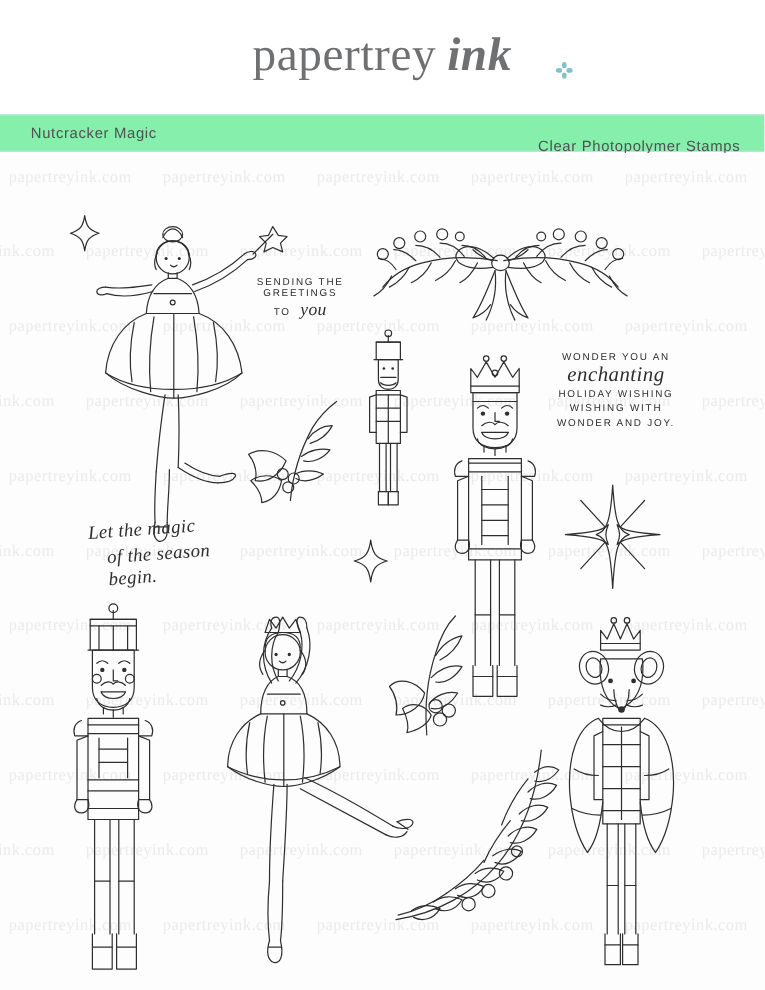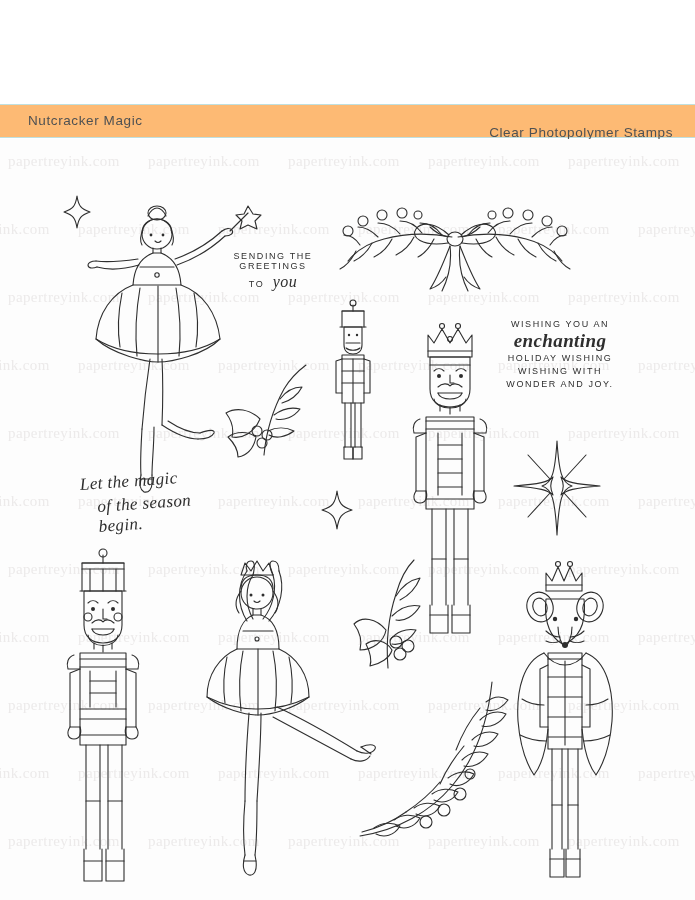--- a/index.html
+++ b/index.html
@@ -55,21 +55,21 @@
     height: 16px;
   }
 
   
   .titlebar {
     position: absolute;
     top: 104px;
     left: 0;
     width: 695px;
     height: 34px;
-    background: #fdba74;
+    background: #86efac;
     border-top: 1px solid #bfe0e0;
     border-bottom: 1px solid #bfe0e0;
     box-sizing: border-box;
     text-align: right;
   }
   .titlebar .left {
     position: absolute;
     left: 28px;
     top: 8px;
     font-size: 13.5px;
@@ -150,20 +150,34 @@
     font-style: italic;
     font-size: 16px;
     letter-spacing: 0.4px;
   }
 </style>
 </head>
 <body>
 
 <div class="page">
 
+  <div class="brand">
+    <span class="brand-text">
+      <span class="thin">papertrey</span><span class="ital">ink</span>
+    </span>
+    <svg class="brand-flower" viewBox="0 0 16 16" width="16" height="16">
+      <g fill="#7fc3c6">
+        <ellipse cx="8" cy="3.3" rx="2.1" ry="2.9"></ellipse>
+        <ellipse cx="8" cy="12.7" rx="2.1" ry="2.9"></ellipse>
+        <ellipse cx="3.3" cy="8" rx="2.9" ry="2.1"></ellipse>
+        <ellipse cx="12.7" cy="8" rx="2.9" ry="2.1"></ellipse>
+      </g>
+      <circle cx="8" cy="8" r="1.9" fill="#ffffff"></circle>
+    </svg>
+  </div>
 
   <div class="titlebar">
     <div class="left">Nutcracker Magic</div>
     <div class="right">Clear Photopolymer Stamps</div>
   </div>
 
   <div class="sheet">
 
     <div class="watermark-layer">
         <span class="wm" style="left: 8px; top: 14px;">papertreyink.com</span>
@@ -343,22 +357,22 @@
           <path d="M150 38 C146 42 140 46 132 48"></path>
 
           <path d="M120 57 C114 72 108 88 100 100 C106 98 112 94 116 88"></path>
           <path d="M130 57 C136 72 142 88 150 100 C144 98 138 94 134 88"></path>
           <path d="M120 57 C122 74 118 90 112 102"></path>
           <path d="M130 57 C128 74 132 90 138 102"></path>
         </g>
       </svg>
 
       <div class="sent" style="left:490px; top:180px; width:140px;">
-        <div class="caps">WISHING YOU AN</div>
-        <div class="script" style="font-size:19px; margin:1px 0;font-weight:bold;">enchanting</div>
+        <div class="caps">WONDER YOU AN</div>
+        <div class="script" style="font-size:19px; margin:1px 0;">enchanting</div>
         <div class="caps">HOLIDAY WISHING</div>
         <div class="caps" style="margin-top:3px;">WISHING WITH</div>
         <div class="caps" style="margin-top:3px;text-align:center;">WONDER AND JOY.</div>
       </div>
 
       <svg style="left:328px; top:160px;" width="50" height="240" viewBox="0 0 50 240">
         <g class="ink-thin">
 
           <path d="M14 28 L14 12 L36 12 L36 28"></path>
           <path d="M14 12 L36 12"></path>

